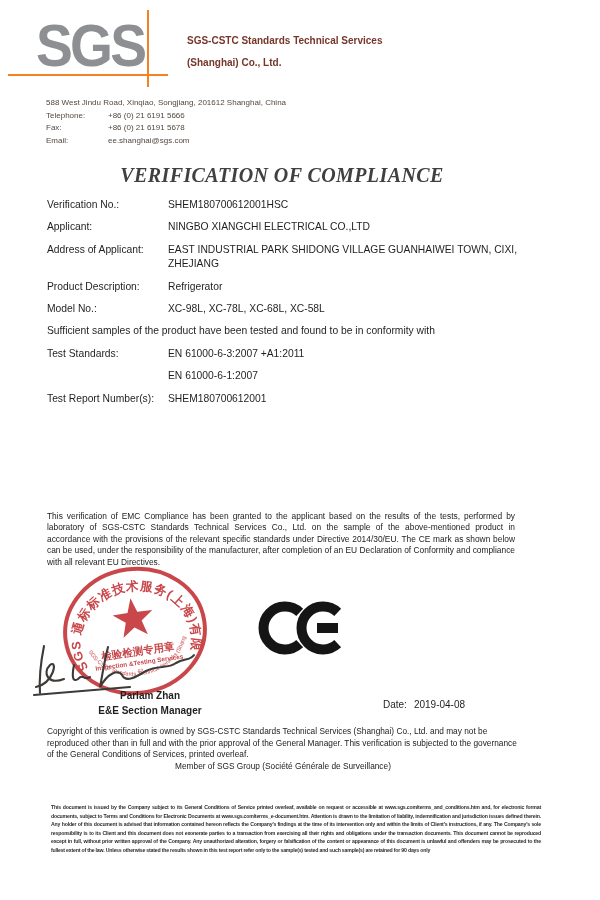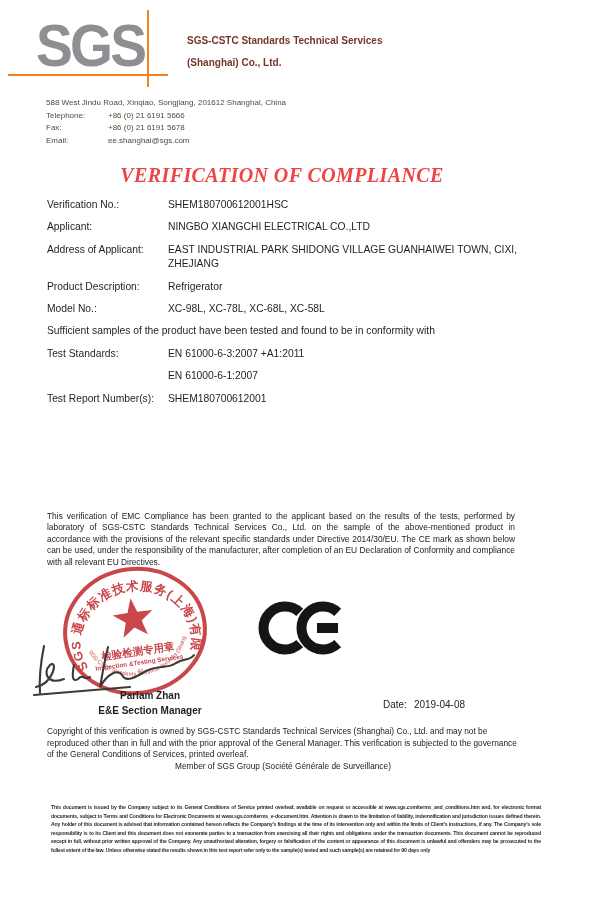--- a/index.html
+++ b/index.html
@@ -20,21 +20,21 @@
     left:187px;top:30px;width:360px;font-size:10px;font-weight:bold;
     color:#76362a;line-height:22px;
   }
   .contact{left:46px;top:97px;font-size:8px;line-height:12.6px;color:#55483f;}
   .contact .lbl{display:inline-block;width:62px;}
 
   
   .doc-title{
     left:47px;top:164px;width:470px;text-align:center;
     font-family:"Liberation Serif", serif;font-style:italic;font-weight:bold;
-    font-size:20px;color:#ef4444;letter-spacing:.4px;
+    font-size:20px;color:#404040;letter-spacing:.4px;
   }
 
   
   .fields{left:47px;top:198px;width:476px;font-size:10.3px;line-height:14.4px;color:#1f1f1f;}
   .frow{display:grid;grid-template-columns:121px 1fr;margin-bottom:8px;}
   .frow.full{display:block;}
 
   
   .emc{left:47px;top:511px;width:468px;font-size:8.4px;line-height:11.4px;
        text-align:justify;color:#222;margin:0;}

